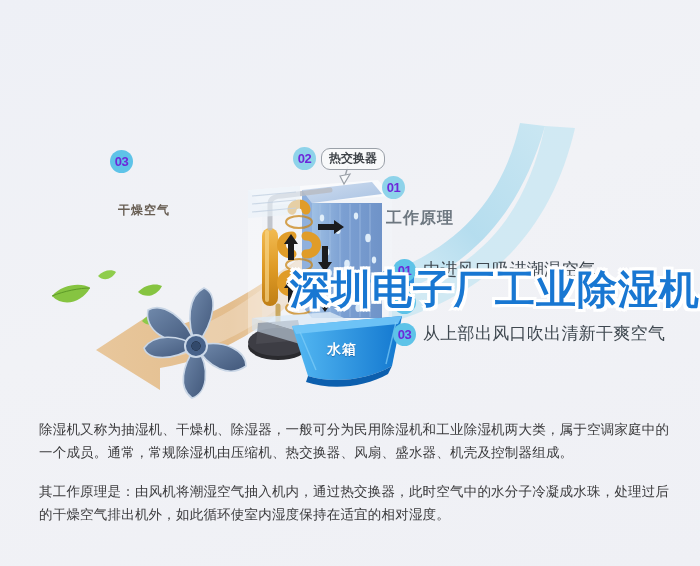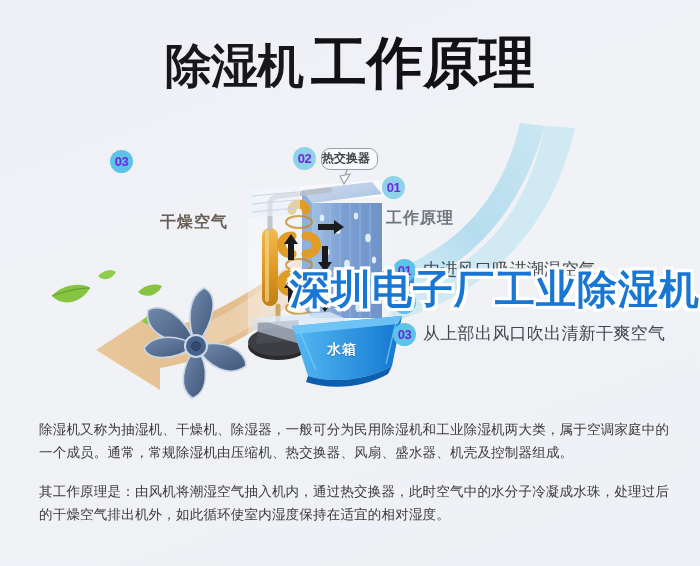--- a/index.html
+++ b/index.html
@@ -75,27 +75,26 @@
     line-height: 23px;
     text-align: center;
     letter-spacing: -0.5px;
   }
   .badge.pale {
     background: #8ed3ea;
   }
 
   #label-dry {
     left: 118px;
-    top: 212px;
-    font-size: 16px;
+    top: 202px;
+    font-size: 12px;
     color: #5d5246;
     font-weight: bold;
     letter-spacing: 1px;
     opacity: .92;
-    margin-left: 42px;
   }
   #badge-03-dry { left: 110px; top: 150px; }
 
   #label-humid {
     left: 386px;
     top: 208px;
     font-size: 16px;
     color: #5f6a74;
     font-weight: bold;
     letter-spacing: 1px;
@@ -103,21 +102,21 @@
   }
   #badge-01-humid { left: 382px; top: 176px; }
 
   #badge-02-hx { left: 293px; top: 147px; }
   #callout-hx {
     left: 321px;
     top: 148px;
     border: 1.4px solid #9aa0a8;
     border-radius: 9px;
     background: rgba(248,249,251,.9);
-    padding: 1px 7px 2px 0;
+    padding: 1px 7px 2px 7px;
     font-size: 12px;
     color: #3e4348;
     font-weight: bold;
   }
 
   #label-tank {
     left: 327px;
     top: 341px;
     font-size: 14px;
     font-weight: bold;
@@ -188,23 +187,20 @@
     color: #3a3a3c;
     margin: 0 0 16px 0;
     letter-spacing: 0.2px;
   }
 </style>
 </head>
 <body>
 
 <div id="page">
 
-  <div id="title-block">
-    <span id="title-small">除湿机</span><span id="title-large">工作原理</span>
-  </div>
 
   <div id="illustration">
     <svg width="700" height="285" viewBox="0 0 700 285" xmlns="http://www.w3.org/2000/svg">
       <defs>
         <linearGradient id="gDry" x1="0" y1="0" x2="1" y2="0">
           <stop offset="0%" stop-color="#e8c79c"></stop>
           <stop offset="60%" stop-color="#e3bd8d"></stop>
           <stop offset="100%" stop-color="#efdcc3"></stop>
         </linearGradient>
         <linearGradient id="gHumid" x1="1" y1="0" x2="0" y2="1">

